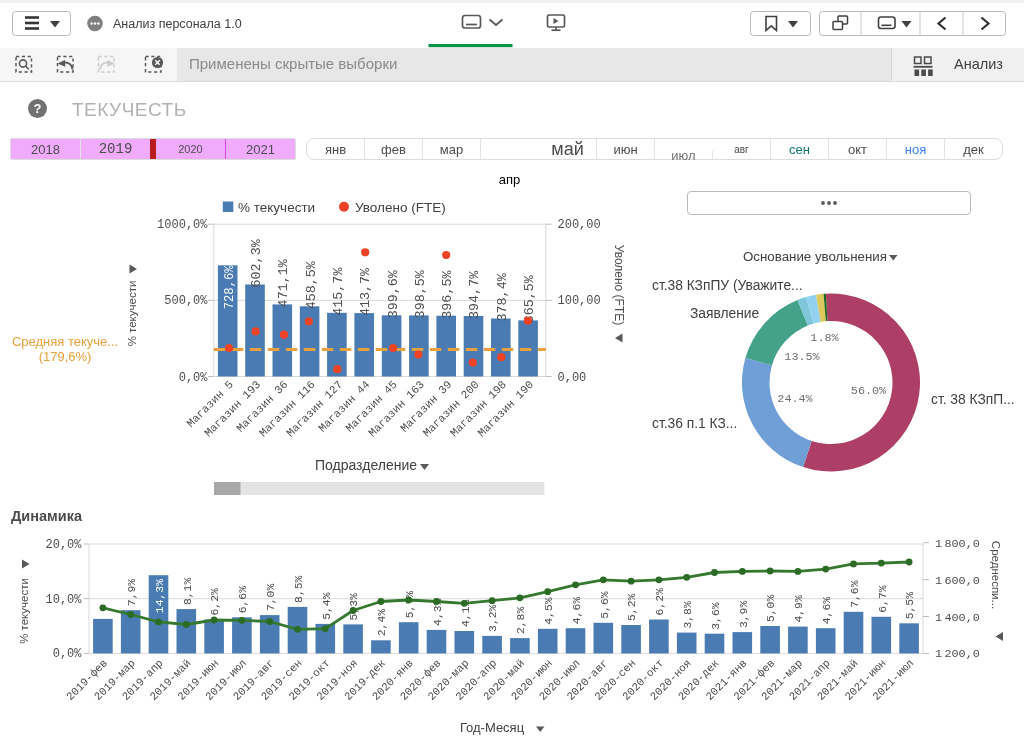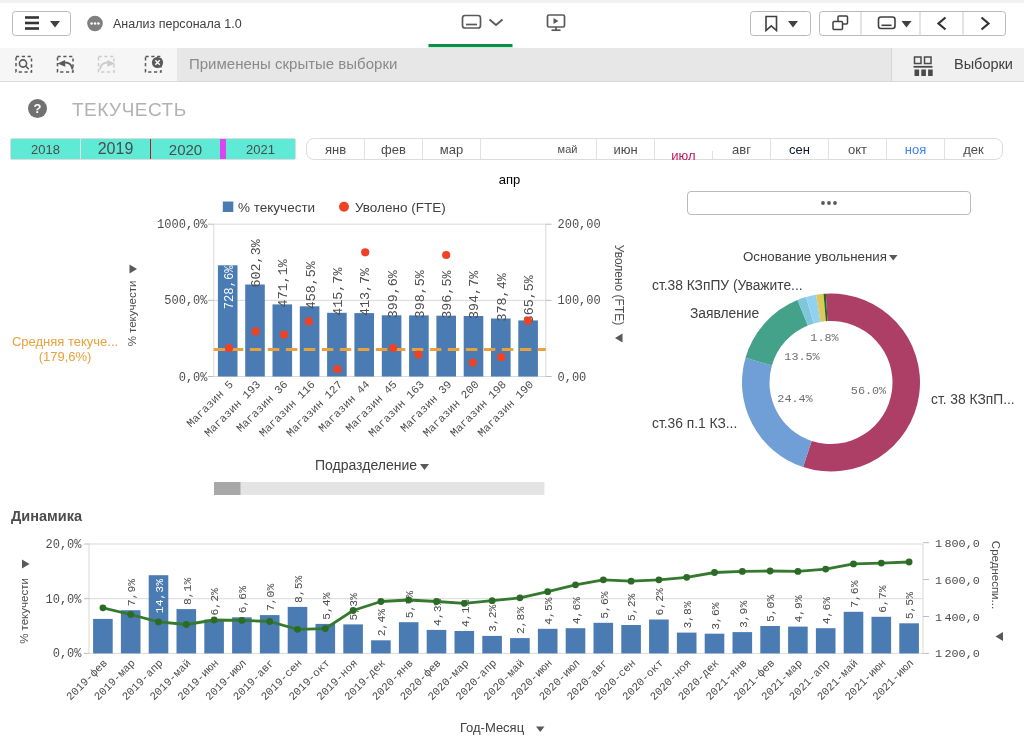--- a/index.html
+++ b/index.html
@@ -41,21 +41,21 @@
       <line x1="881.5" y1="25.3" x2="891.5" y2="25.3" stroke="#404040" stroke-width="1.6"></line>
       <path d="M901.5 21 l10 0 l-5 6.5 z" fill="#404040"></path>
       <path d="M945.5 17.5 l-7 6 l7 6" fill="none" stroke="#333" stroke-width="2.2"></path>
       <path d="M981.5 17.5 l7 6 l-7 6" fill="none" stroke="#333" stroke-width="2.2"></path>
     </svg>
 
   <div class="abs" style="left:0;top:48px;width:1024px;height:33px;background:#e7e7e7;border-bottom:1px solid #d9d9d9;"></div>
   <div class="abs" style="left:0;top:48px;width:177px;height:33px;background:#f6f6f6;"></div>
   <div class="abs" style="left:891px;top:48px;width:133px;height:33px;background:#f0f0f0;border-left:1px solid #d5d5d5;"></div>
   <div class="abs" style="left:189px;top:55px;font-size:15px;color:#8a8a8a;text-align:right;">Применены скрытые выборки</div>
-  <div class="abs" style="left:954px;top:56px;font-size:14.5px;color:#404040;">Выборки</div>
+  <div class="abs" style="left:954px;top:56px;font-size:14.5px;color:#404040;">Анализ</div>
   <svg style="position:absolute;left:0;top:48px" width="1024" height="34" viewBox="0 48 1024 34">
       <rect x="16" y="56.5" width="15.5" height="15.5" fill="none" stroke="#595959" stroke-width="1.5" stroke-dasharray="3.2 2.6"></rect>
       <circle cx="23" cy="63.5" r="3.6" fill="none" stroke="#595959" stroke-width="1.6"></circle>
       <line x1="25.8" y1="66.3" x2="28.8" y2="69.3" stroke="#595959" stroke-width="1.6"></line>
       <rect x="57.5" y="56.5" width="15.5" height="15.5" fill="none" stroke="#595959" stroke-width="1.5" stroke-dasharray="3.2 2.6"></rect>
       <path d="M72.5 69.5 Q 71.5 61.5 62.5 62.5" fill="none" stroke="#595959" stroke-width="1.9"></path>
       <path d="M57.5 63.5 l7.5 -3.6 l0.3 6.8 z" fill="#595959"></path>
       <rect x="98.5" y="56.5" width="15.5" height="15.5" fill="none" stroke="#cbcbcb" stroke-width="1.5" stroke-dasharray="3.2 2.6"></rect>
       <path d="M100 69.5 Q 101 61.5 110 62.5" fill="none" stroke="#cbcbcb" stroke-width="1.9"></path>
       <path d="M115 63.5 l-7.5 -3.6 l-0.3 6.8 z" fill="#cbcbcb"></path>
@@ -66,36 +66,36 @@
       <rect x="924.5" y="57" width="6.5" height="6.5" fill="none" stroke="#4a4a4a" stroke-width="1.5"></rect>
       <line x1="913.5" y1="66.8" x2="932.5" y2="66.8" stroke="#4a4a4a" stroke-width="1.8"></line>
       <rect x="914.5" y="69.5" width="4.6" height="6.5" fill="#4a4a4a"></rect>
       <rect x="921.3" y="69.5" width="4.6" height="6.5" fill="#4a4a4a"></rect>
       <rect x="928.1" y="69.5" width="4.6" height="6.5" fill="#4a4a4a"></rect>
     </svg>
 
   <div class="abs" style="left:28px;top:99px;width:19px;height:19px;border-radius:50%;background:#717171;color:#fff;font-size:13px;font-weight:bold;text-align:center;line-height:19px;">?</div>
   <div class="abs" style="left:62px;top:99px;font-size:19px;color:#b2b2b2;letter-spacing:0.5px;margin-left:10px;">ТЕКУЧЕСТЬ</div>
 
-  <div class="abs" style="left:10px;top:138px;width:286px;height:22px;display:flex;border:1px solid #dcdcdc;border-radius:2px;background:#5eead4;box-sizing:border-box;">
+  <div class="abs" style="left:10px;top:138px;width:286px;height:22px;display:flex;border:1px solid #dcdcdc;border-radius:2px;background:#f0abfc;box-sizing:border-box;">
     <div style="flex:1;border-right:1px solid #e2e2e2;display:flex;align-items:center;justify-content:center;font-size:13px;color:#4c4c4c;">2018</div>
-    <div style="flex:1;border-right:1px solid #b91c1c;display:flex;align-items:center;justify-content:center;font-size:16px;color:#4c4c4c;">2019</div>
-    <div style="flex:1;border-right:6px solid #d946ef;display:flex;align-items:center;justify-content:center;font-size:15px;color:#4c4c4c;">2020</div>
+    <div style="flex:1;border-right:6px solid #b91c1c;display:flex;align-items:center;justify-content:center;font-size:14px;color:#4c4c4c;font-family:Liberation Mono, monospace;">2019</div>
+    <div style="flex:1;border-right:1px solid #d946ef;display:flex;align-items:center;justify-content:center;font-size:11px;color:#4c4c4c;">2020</div>
     <div style="flex:1;display:flex;align-items:center;justify-content:center;font-size:13px;color:#4c4c4c;">2021</div>
   </div>
   <div class="abs" style="left:306px;top:138px;width:697px;height:22px;display:flex;border:1px solid #dcdcdc;border-radius:8px;background:#fff;box-sizing:border-box;">
     <div style="flex:1;border-right:1px solid #e2e2e2;display:flex;align-items:center;justify-content:center;font-size:13px;color:#4c4c4c;">янв</div>
       <div style="flex:1;border-right:1px solid #e2e2e2;display:flex;align-items:center;justify-content:center;font-size:13px;color:#4c4c4c;">фев</div>
       <div style="flex:1;border-right:1px solid #e2e2e2;display:flex;align-items:center;justify-content:center;font-size:13px;color:#4c4c4c;">мар</div>
       <div style="flex:1;border-right:1px solid #e2e2e2;display:flex;align-items:center;justify-content:center;font-size:13px;color:#000000;margin-top:40px;">апр</div>
-      <div style="flex:1;border-right:1px solid #e2e2e2;display:flex;align-items:center;justify-content:center;font-size:11px;color:#4c4c4c;">май</div>
+      <div style="flex:1;border-right:1px solid #e2e2e2;display:flex;align-items:center;justify-content:center;font-size:18px;color:#4c4c4c;">май</div>
       <div style="flex:1;border-right:1px solid #e2e2e2;display:flex;align-items:center;justify-content:center;font-size:13px;color:#4c4c4c;">июн</div>
-      <div style="flex:1;border-right:1px solid #e2e2e2;display:flex;align-items:center;justify-content:center;font-size:13px;color:#be185d;margin-top:12px;">июл</div>
-      <div style="flex:1;border-right:1px solid #e2e2e2;display:flex;align-items:center;justify-content:center;font-size:13px;color:#4c4c4c;text-align:center;">авг</div>
-      <div style="flex:1;border-right:1px solid #e2e2e2;display:flex;align-items:center;justify-content:center;font-size:13px;color:#0f172a;">сен</div>
+      <div style="flex:1;border-right:1px solid #e2e2e2;display:flex;align-items:center;justify-content:center;font-size:13px;color:#737373;margin-top:12px;">июл</div>
+      <div style="flex:1;border-right:1px solid #e2e2e2;display:flex;align-items:center;justify-content:center;font-size:10px;color:#4c4c4c;text-align:center;">авг</div>
+      <div style="flex:1;border-right:1px solid #e2e2e2;display:flex;align-items:center;justify-content:center;font-size:13px;color:#0f766e;">сен</div>
       <div style="flex:1;border-right:1px solid #e2e2e2;display:flex;align-items:center;justify-content:center;font-size:13px;color:#4c4c4c;">окт</div>
       <div style="flex:1;border-right:1px solid #e2e2e2;display:flex;align-items:center;justify-content:center;font-size:13px;color:#3b82f6;">ноя</div>
     <div style="flex:1;display:flex;align-items:center;justify-content:center;font-size:13px;color:#4c4c4c;">дек</div>
   </div>
 
   <div class="abs" style="left:687px;top:191px;width:284px;height:24px;border:1px solid #bababa;border-radius:4px;background:#fff;box-sizing:border-box;"></div>
   <svg class="abs" style="left:687px;top:191px" width="284" height="24" viewBox="0 0 284 24">
       <circle cx="136" cy="12" r="1.9" fill="#595959"></circle>
       <circle cx="142" cy="12" r="1.9" fill="#595959"></circle>
       <circle cx="148" cy="12" r="1.9" fill="#595959"></circle>

